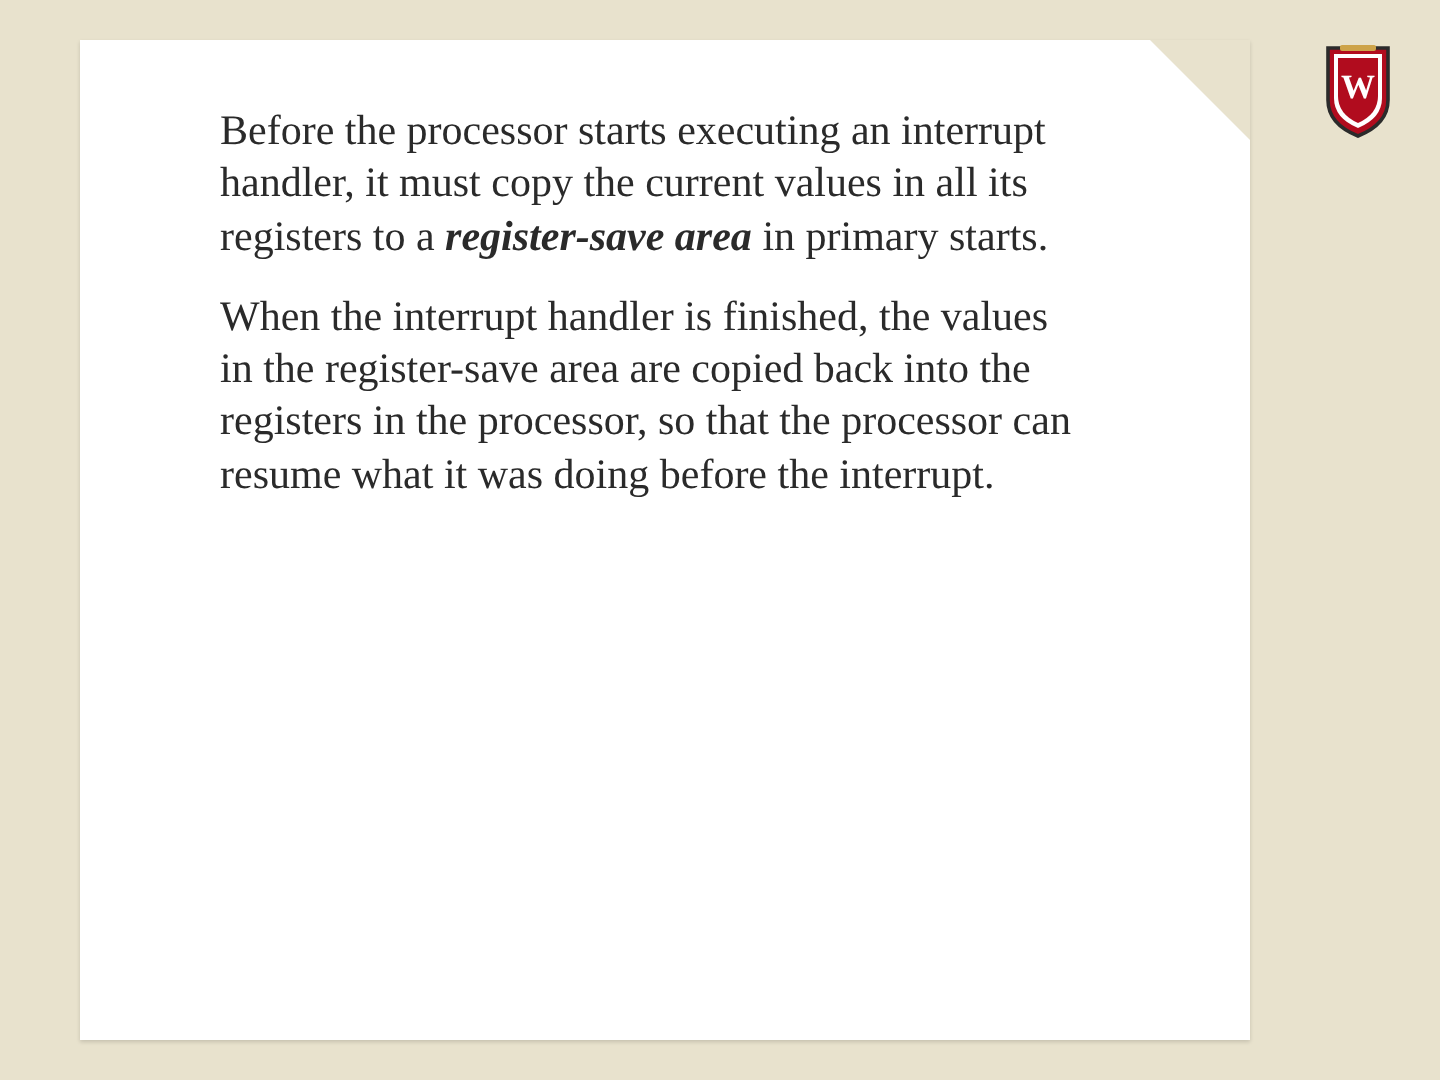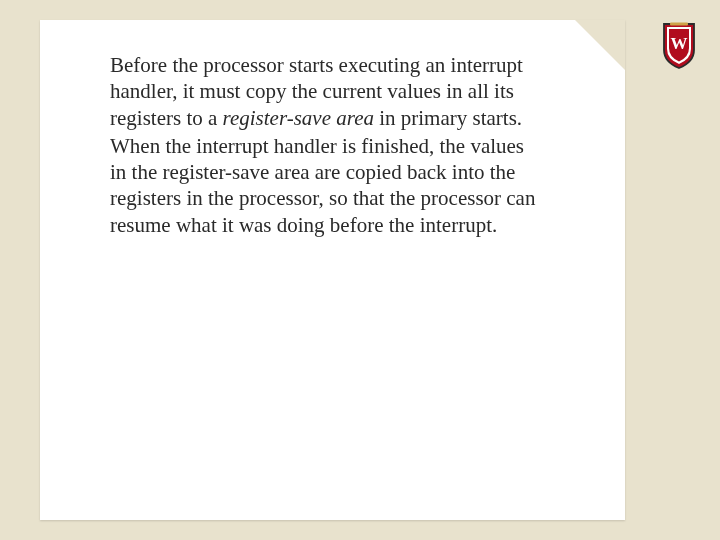--- a/index.html
+++ b/index.html
@@ -39,24 +39,25 @@
     width: 432px;
   }
   .para {
     font-size: 21px;
     line-height: 1.25;
     color: #2a2a2a;
     margin: 0 0 0 0;
     font-family: Georgia, 'Times New Roman', serif;
   }
   .para + .para {
-    margin-top: 2px;
+    margin-top: 14px;
   }
   .italic {
     font-style: italic;
+    font-weight: bold;
   }
   .crest {
     position: absolute;
     right: 24px;
     top: 22px;
     width: 34px;
     height: 48px;
   }
 </style>
 </head>

